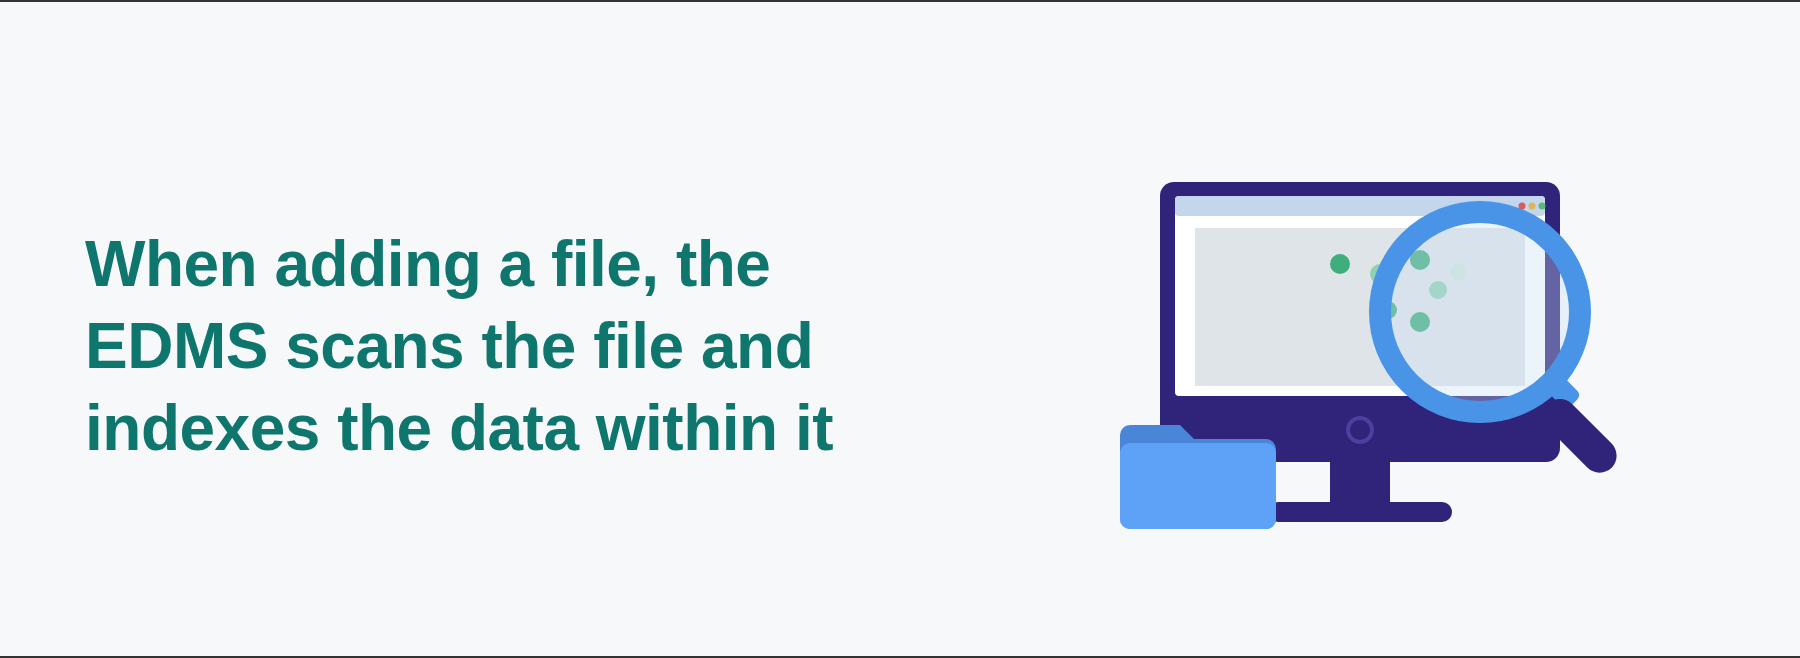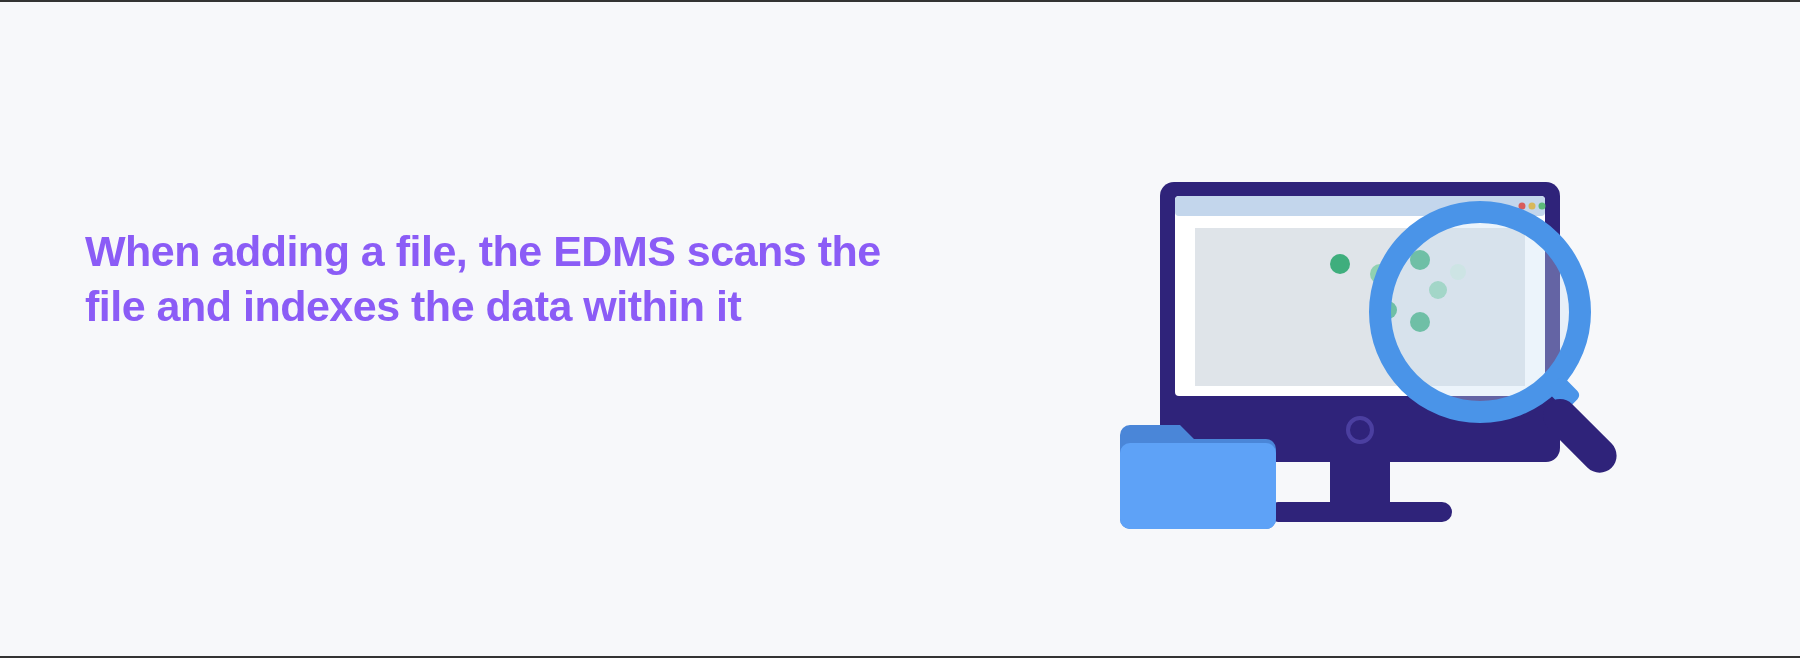--- a/index.html
+++ b/index.html
@@ -14,24 +14,24 @@
     width:1800px;
     height:658px;
     position:relative;
     box-sizing:border-box;
   }
   .headline{
     position:absolute;
     left:85px;
     top:222px;
     width:840px;
-    font-size:43px;
+    font-size:64px;
     line-height:1.28;
     font-weight:700;
-    color:#8b5cf6;
+    color:#0f766e;
     letter-spacing:-0.5px;
   }
   .illustration{
     position:absolute;
     right:160px;
     top:170px;
     width:520px;
     height:400px;
   }
 </style>

